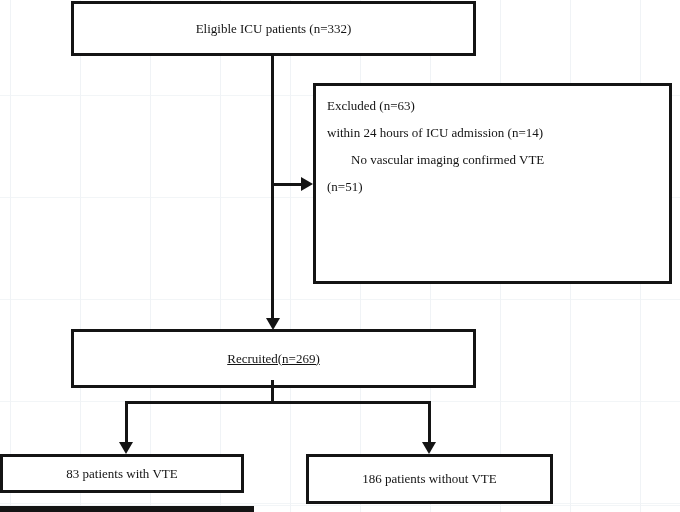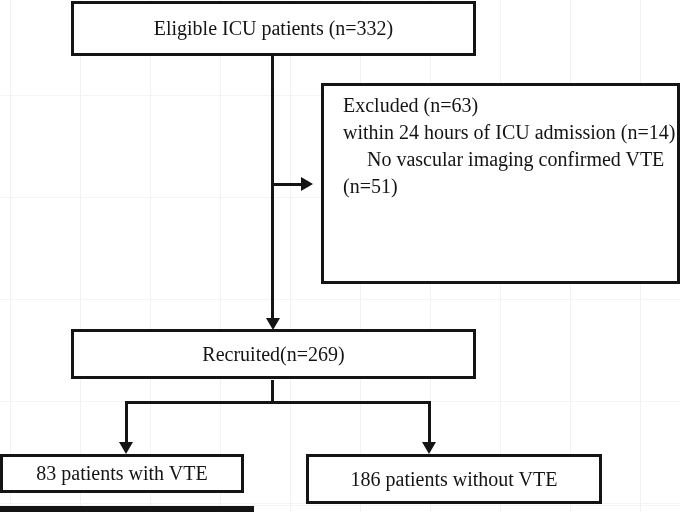--- a/index.html
+++ b/index.html
@@ -13,41 +13,41 @@
     height: 512px;
     background-color: #ffffff;
     
     background-image:
       repeating-linear-gradient(to right, #f0f3f6 0 1px, transparent 1px 70px),
       repeating-linear-gradient(to bottom, #f2f5f7 0 1px, transparent 1px 102px);
     background-position: 10px 0, 0 -7px;
     overflow: hidden;
     font-family: "Liberation Serif", "DejaVu Serif", serif;
     color: #141414;
-    font-size: 20px;
+    font-size: 13px;
   }
   .node {
     position: absolute;
     box-sizing: border-box;
     border: 3px solid #141414;
     background: #ffffff;
   }
   .node.center {
     display: flex;
     align-items: center;
     justify-content: center;
     text-align: center;
   }
   .node-eligible  { left: 71px;  top: 1px;   width: 405px; height: 55px; }
-  .node-recruited { left: 71px;  top: 329px; width: 405px; height: 50px; }
+  .node-recruited { left: 71px;  top: 329px; width: 405px; height: 59px; text-decoration: underline; }
   .node-vte       { left: 0;   top: 454px; width: 244px; height: 39px; }
-  .node-novte     { left: 306px; top: 454px; width: 296px; height: 50px; }
+  .node-novte     { left: 306px; top: 454px; width: 247px; height: 50px; }
   .node-excluded  {
-    left: 321px; top: 83px; width: 359px; height: 201px;
-    padding: 6px 19px;
+    left: 313px; top: 83px; width: 359px; height: 201px;
+    padding: 6px 11px;
     line-height: 27px;
   }
   .xline { white-space: nowrap; }
   .xline.indent { text-indent: 24px; }
   .xline.justify {
     white-space: normal;
     text-align: justify;
     text-align-last: justify;
   }
   .vline, .hline {

